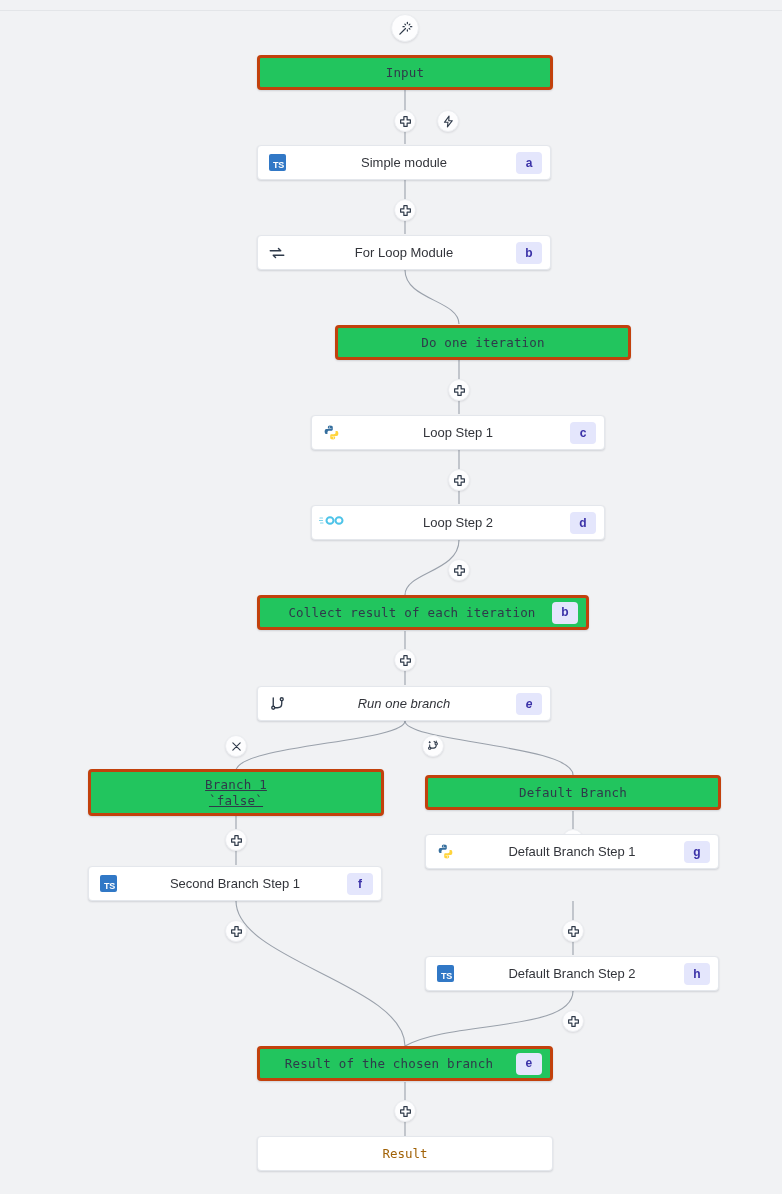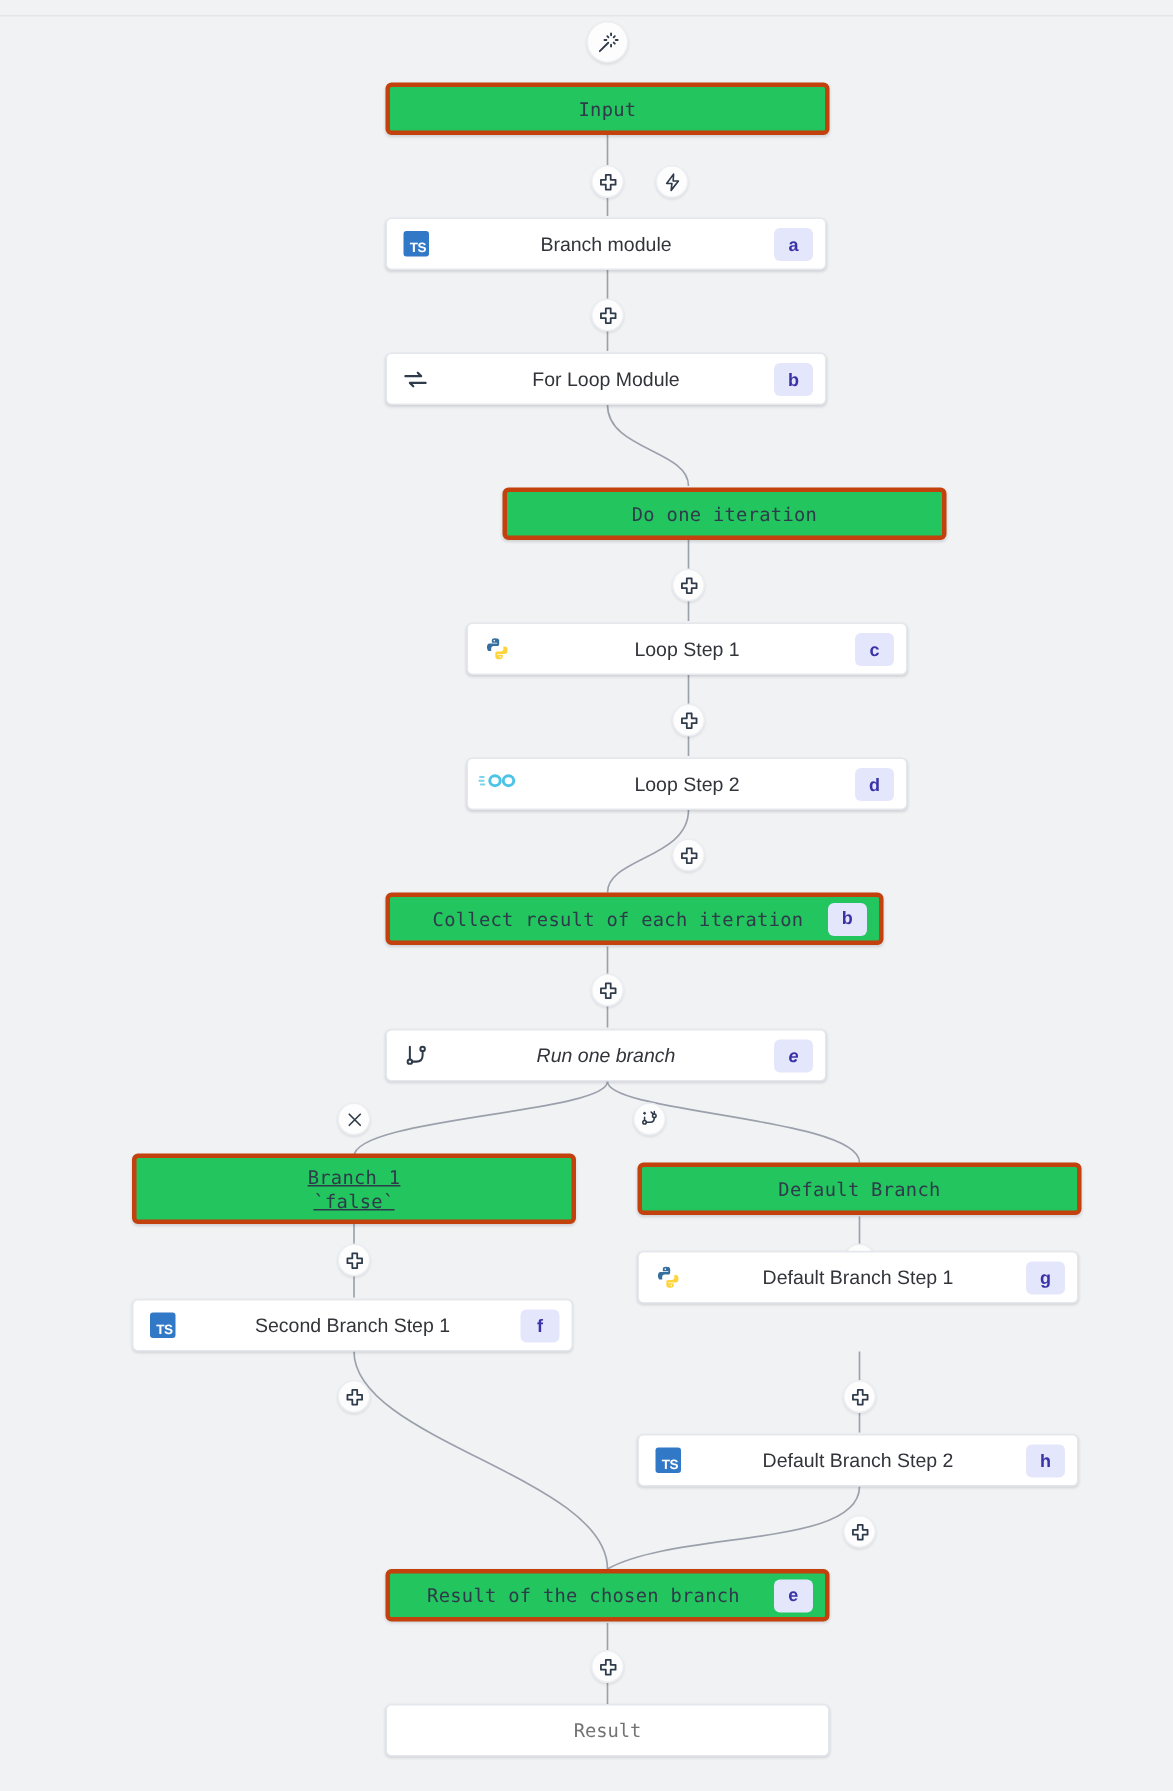--- a/index.html
+++ b/index.html
@@ -72,21 +72,21 @@
     color: #32343a;
     pointer-events: none;
   }
   
   .node.plain {
     background: #ffffff;
     border: 1px solid #e4e7ec;
     justify-content: center;
     font-family: "DejaVu Sans Mono", "Liberation Mono", monospace;
     font-size: 12.5px;
-    color: #737373;
+    color: #a16207;
   }
 
   
   .badge {
     position: absolute;
     right: 8px;
     top: 50%;
     transform: translateY(-50%);
     min-width: 26px;
     height: 22px;
@@ -286,21 +286,21 @@
   </div>
 
   <div class="node virtual" style="left:257px; top:55px; width:296px; height:35px;">
     <span class="vlabel">Input</span>
   </div>
 
   <div class="node module" style="left:257px; top:145px; width:294px; height:35px;">
     <span class="langicon">
       <span class="ts-sq">TS</span>
     </span>
-    <span class="mlabel">Branch module</span>
+    <span class="mlabel">Simple module</span>
     <span class="badge">a</span>
   </div>
 
   <div class="node module" style="left:257px; top:235px; width:294px; height:35px;">
     <span class="langicon">
       <svg width="18" height="18" viewBox="0 0 24 24" fill="none" stroke="#2f3a4a" stroke-width="1.9" stroke-linecap="round" stroke-linejoin="round">
         <path d="M3 9h14l-3-3M21 15H7l3 3"></path>
       </svg>
     </span>
     <span class="mlabel">For Loop Module</span>

